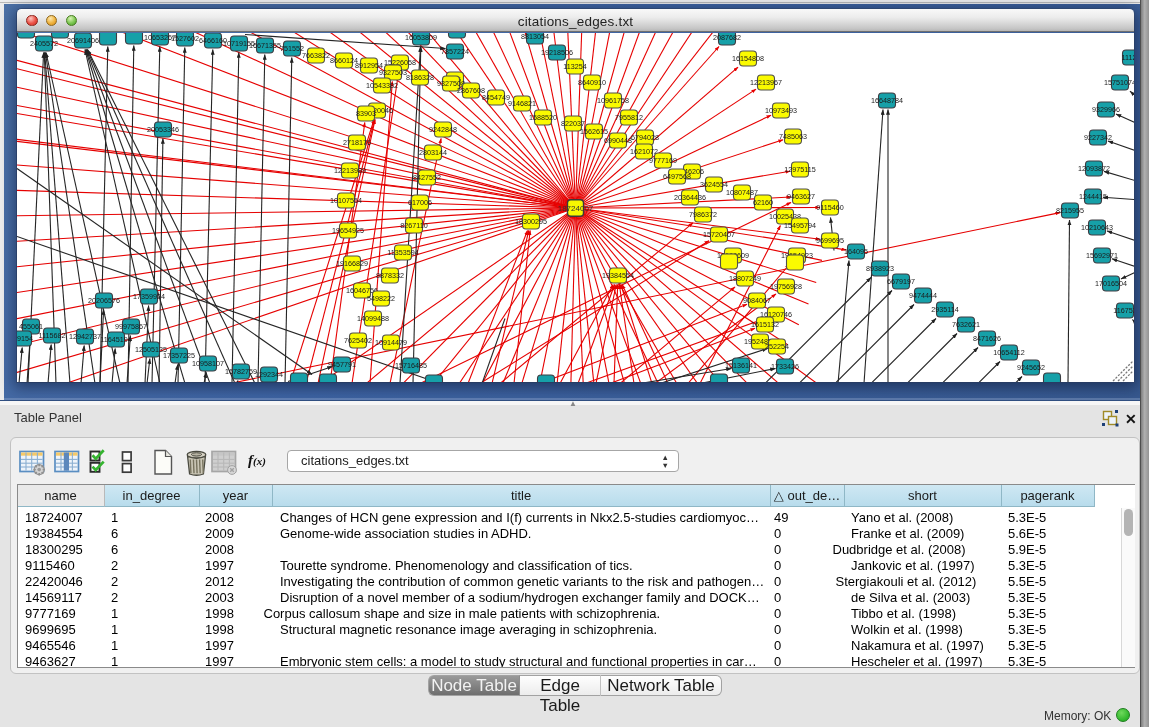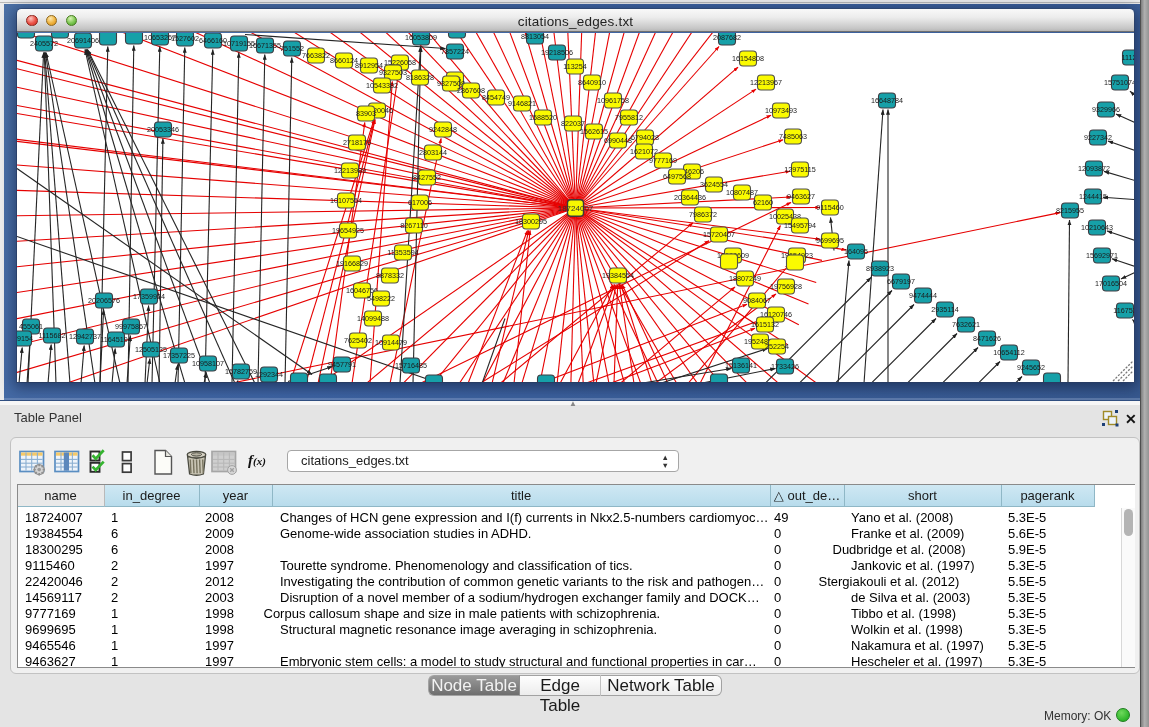--- a/index.html
+++ b/index.html
@@ -610,21 +610,21 @@
       <div class="hcell" style="left:753px;width:74px">△ out_de…</div>
       <div class="hcell" style="left:827px;width:157px">short</div>
       <div class="hcell" style="left:984px;width:93px">pagerank</div>
       <div class="abs" id="vsb">
           <div class="abs" id="vsbthumb"></div>
         </div>
       <div class="trow" style="top:24.5px">
           <span style="left:7.5px">18724007</span>
           <span style="left:93.5px">1</span>
           <span style="left:187.5px">2008</span>
-          <span style="left:262.5px">Changes of HCN gene expression and I(f) currents in Nkx2.5‑numbers cardiomyoc…</span>
+          <span style="left:262.5px">Changes of HCN gene expression and I(f) currents in Nkx2.5‑studies cardiomyoc…</span>
           <span style="left:756.5px">49</span>
           <span style="left:833.5px">Yano et al. (2008)</span>
           <span style="left:990.5px">5.3E‑5</span>
         </div>
         <div class="trow" style="top:40.5px">
           <span style="left:7.5px">19384554</span>
           <span style="left:93.5px">6</span>
           <span style="left:187.5px">2009</span>
           <span style="left:262.5px">Genome‑wide association studies in ADHD.</span>
           <span style="left:756.5px">0</span>
@@ -647,21 +647,21 @@
           <span style="left:756.5px">0</span>
           <span style="left:833.5px">Jankovic et al. (1997)</span>
           <span style="left:990.5px">5.3E‑5</span>
         </div>
         <div class="trow" style="top:88.5px">
           <span style="left:7.5px">22420046</span>
           <span style="left:93.5px">2</span>
           <span style="left:187.5px">2012</span>
           <span style="left:262.5px">Investigating the contribution of common genetic variants to the risk and pathogen…</span>
           <span style="left:756.5px">0</span>
-          <span style="left:801px">Stergiakouli et al. (2012)</span>
+          <span style="left:818px">Stergiakouli et al. (2012)</span>
           <span style="left:990.5px">5.5E‑5</span>
         </div>
         <div class="trow" style="top:104.5px">
           <span style="left:7.5px">14569117</span>
           <span style="left:93.5px">2</span>
           <span style="left:187.5px">2003</span>
           <span style="left:262.5px">Disruption of a novel member of a sodium/hydrogen exchanger family and DOCK…</span>
           <span style="left:756.5px">0</span>
           <span style="left:833.5px">de Silva et al. (2003)</span>
           <span style="left:990.5px">5.3E‑5</span>

